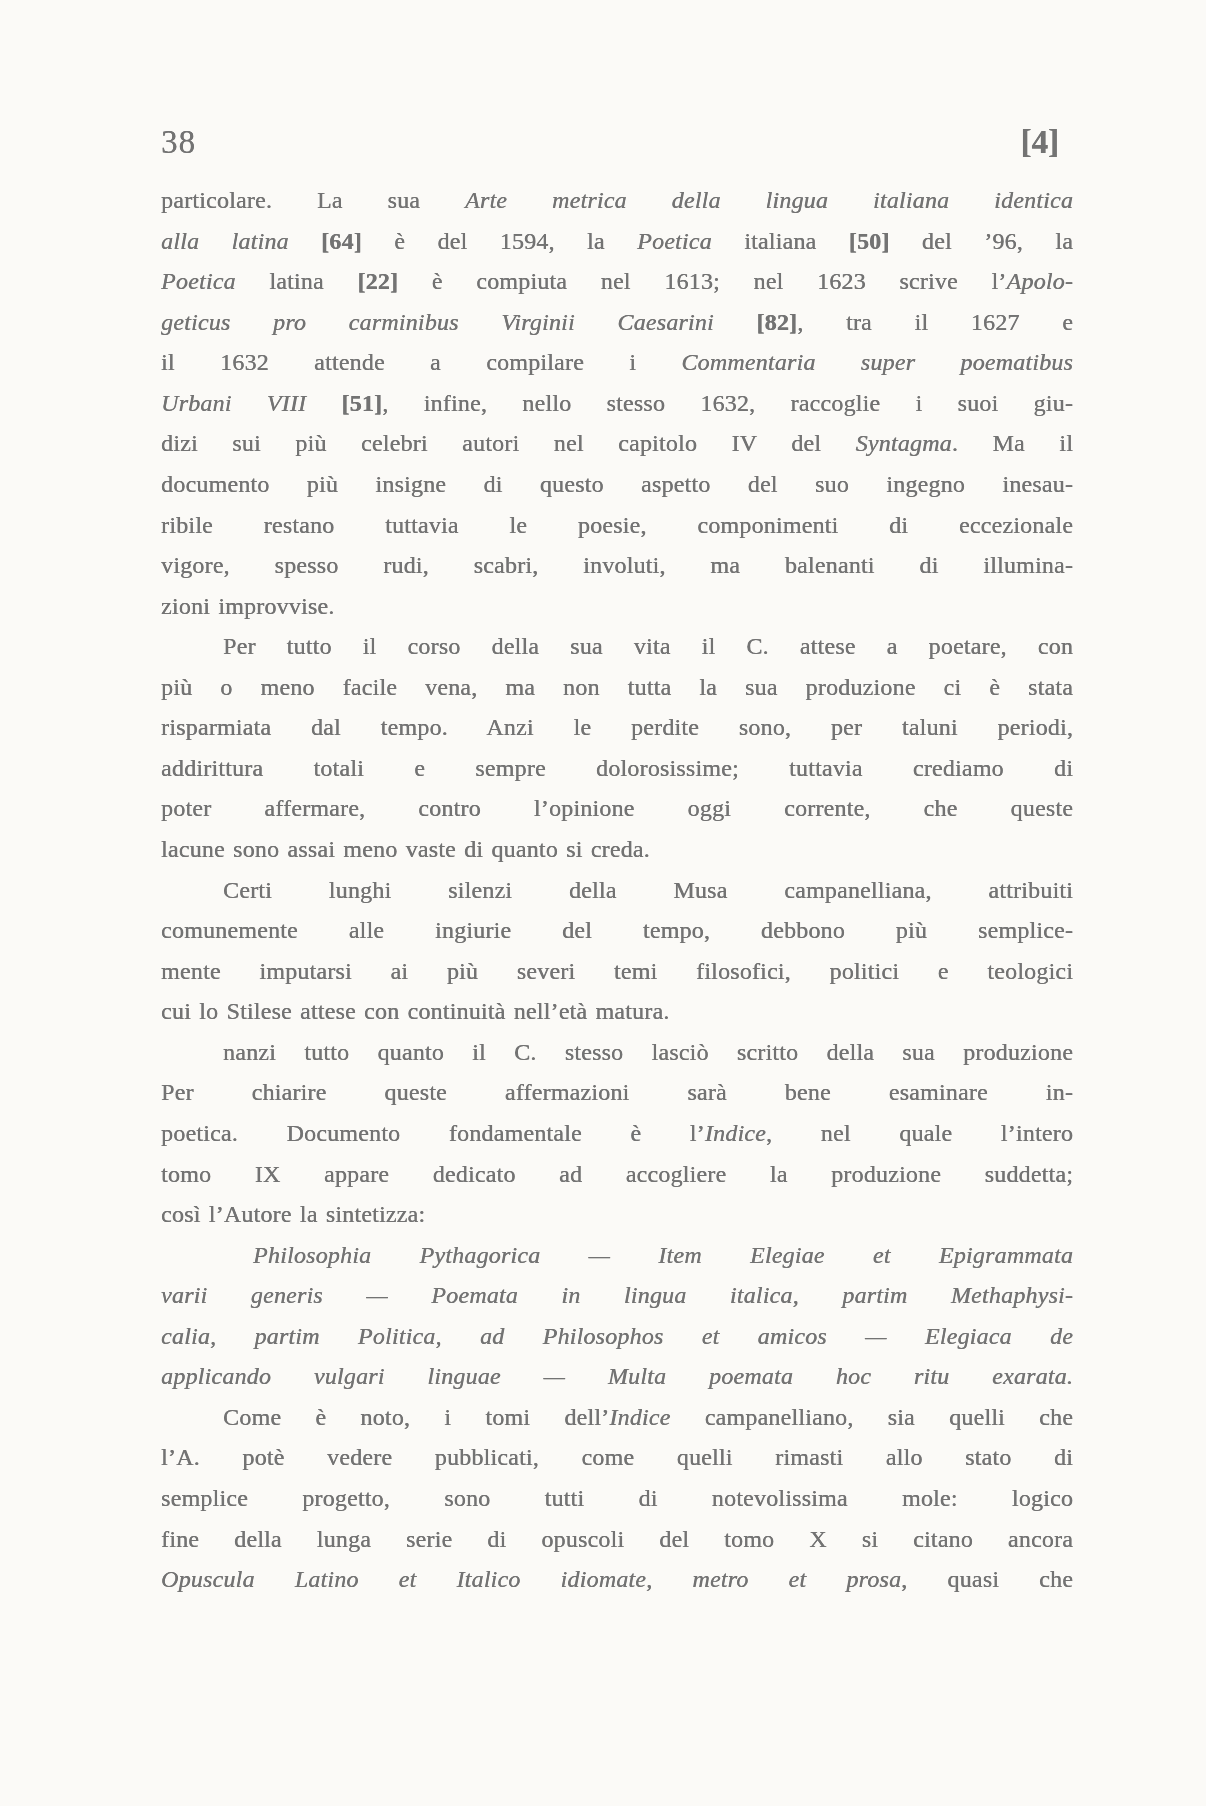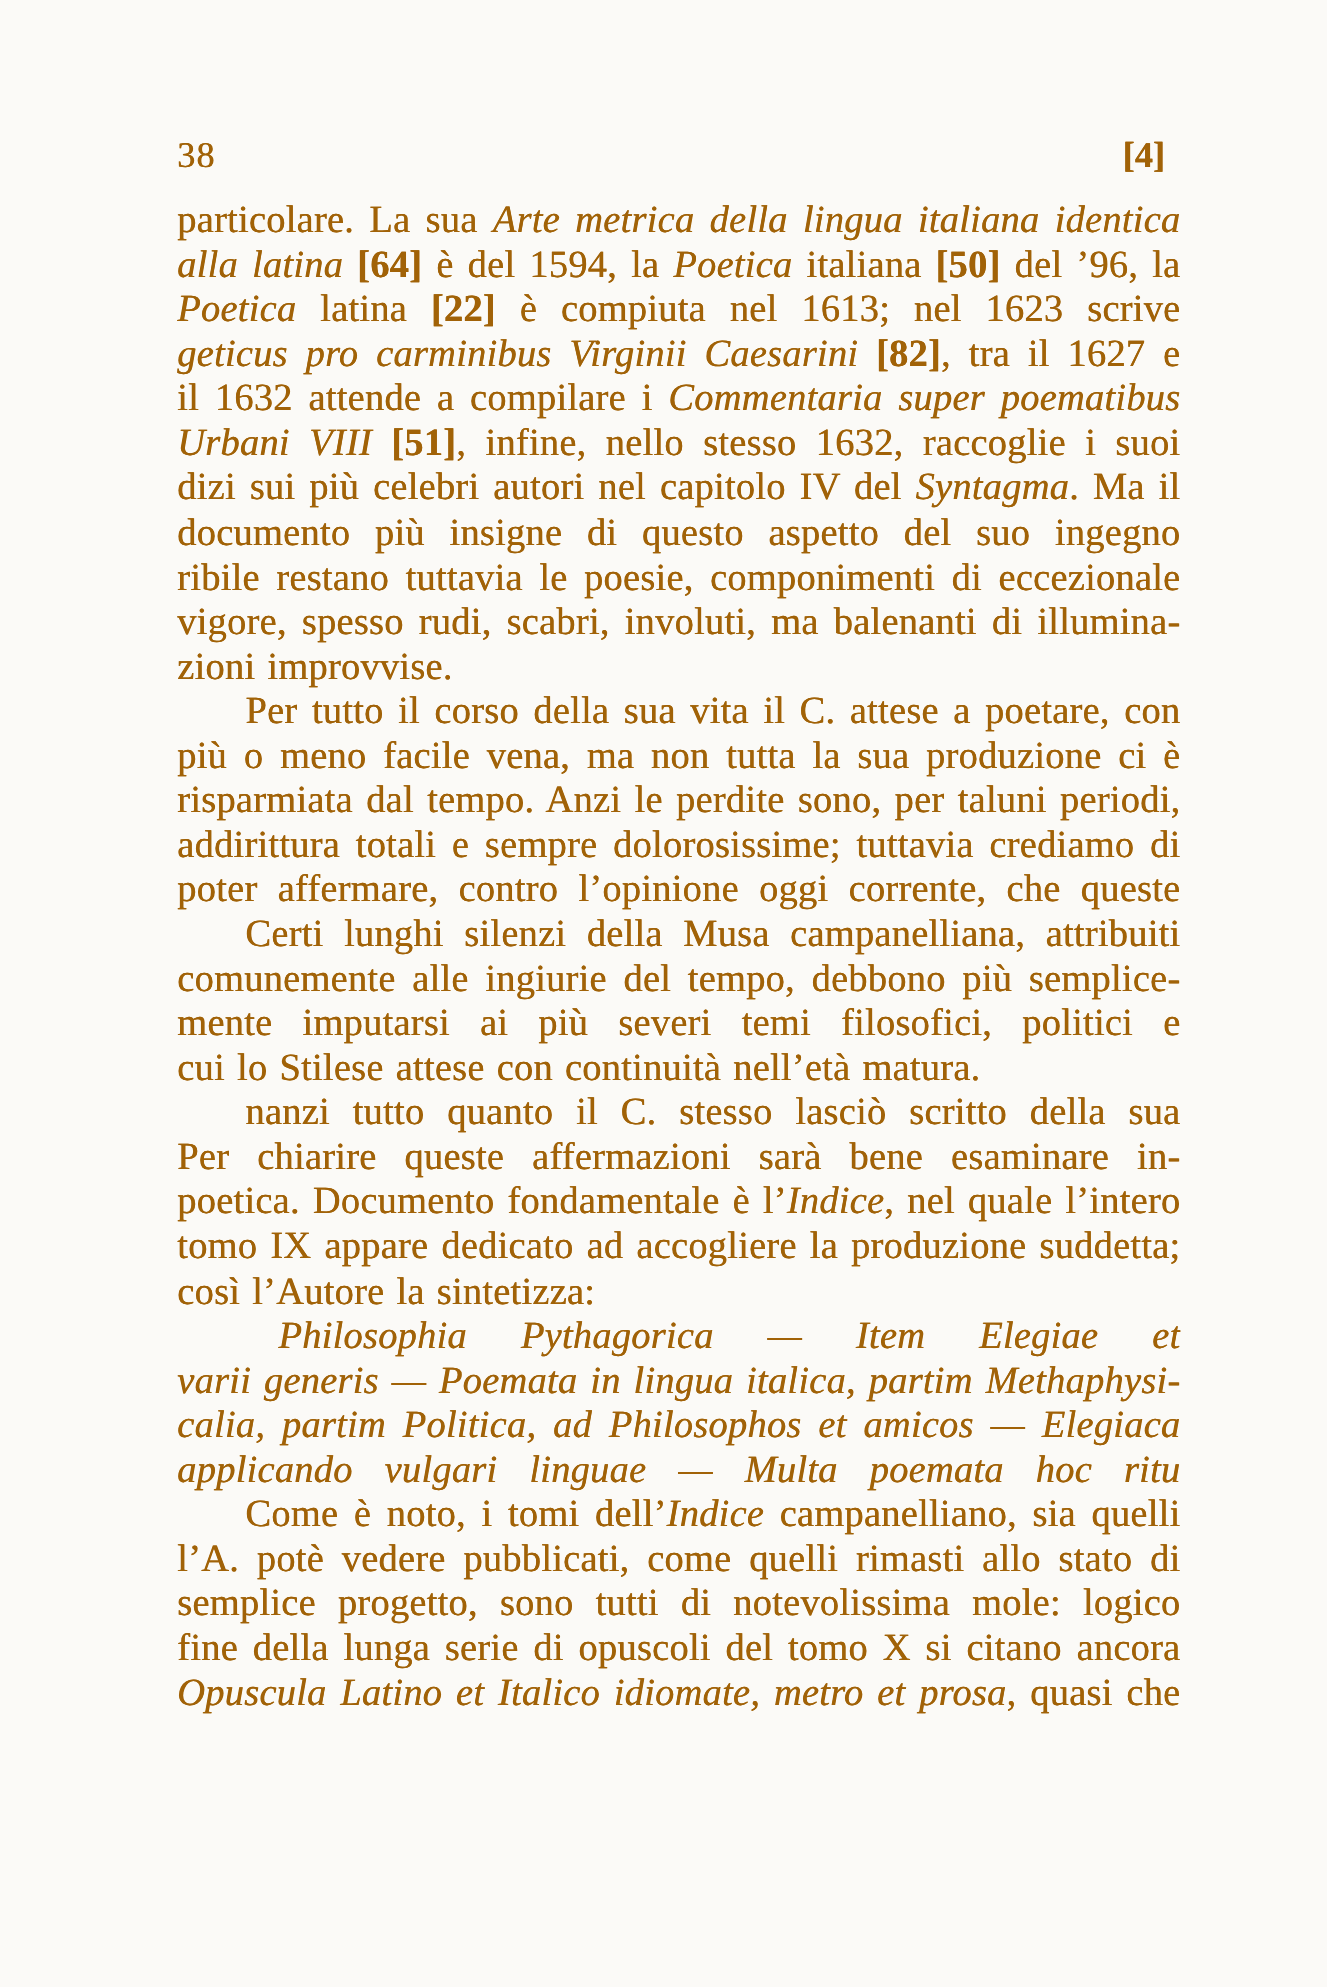--- a/index.html
+++ b/index.html
@@ -7,21 +7,21 @@
     padding: 0;
     background: #fbfaf7;
   }
   .page {
     position: relative;
     width: 1206px;
     height: 1806px;
     background: #fbfaf7;
     overflow: hidden;
     font-family: "Liberation Serif", "DejaVu Serif", serif;
-    color: #a16207;
+    color: #737373;
   }
   .header-row {
     position: absolute;
     left: 161px;
     top: 124px;
     width: 912px;
     display: flex;
     justify-content: space-between;
     align-items: baseline;
   }
@@ -34,21 +34,21 @@
   .folio-right {
     font-weight: 700;
     padding-right: 14px;
     letter-spacing: 0;
   }
   .text-block {
     position: absolute;
     left: 161px;
     top: 180px;
     width: 912px;
-    font-size: 35px;
+    font-size: 24px;
     line-height: 40.57px;
     letter-spacing: 0.2px;
     word-spacing: 2px;
     text-shadow: 0.35px 0 0 currentColor;
   }
   .para { margin: 0; }
   .line {
     text-align: left;
     white-space: normal;
     overflow: hidden;
@@ -84,20 +84,21 @@
         <div class="line fill"><span>ribile restano tuttavia le poesie, componimenti di eccezionale</span></div>
         <div class="line fill"><span>vigore, spesso rudi, scabri, involuti, ma balenanti di illumina-</span></div>
         <div class="line"><span>zioni improvvise.</span></div>
       </div>
       <div class="para indented">
         <div class="line fill"><span>Per tutto il corso della sua vita il C. attese a poetare, con</span></div>
         <div class="line fill"><span>più o meno facile vena, ma non tutta la sua produzione ci è stata</span></div>
         <div class="line fill"><span>risparmiata dal tempo. Anzi le perdite sono, per taluni periodi,</span></div>
         <div class="line fill"><span>addirittura totali e sempre dolorosissime; tuttavia crediamo di</span></div>
         <div class="line fill"><span>poter affermare, contro l’opinione oggi corrente, che queste</span></div>
+        <div class="line"><span>lacune sono assai meno vaste di quanto si creda.</span></div>
       </div>
       <div class="para indented">
         <div class="line fill"><span>Certi lunghi silenzi della Musa campanelliana, attribuiti</span></div>
         <div class="line fill"><span>comunemente alle ingiurie del tempo, debbono più semplice-</span></div>
         <div class="line fill"><span>mente imputarsi ai più severi temi filosofici, politici e teologici</span></div>
         <div class="line"><span>cui lo Stilese attese con continuità nell’età matura.</span></div>
       </div>
       <div class="para indented">
         <div class="line fill"><span>nanzi tutto quanto il C. stesso lasciò scritto della sua produzione</span></div>
         <div class="line fill"><span>Per chiarire queste affermazioni sarà bene esaminare in-</span></div>

